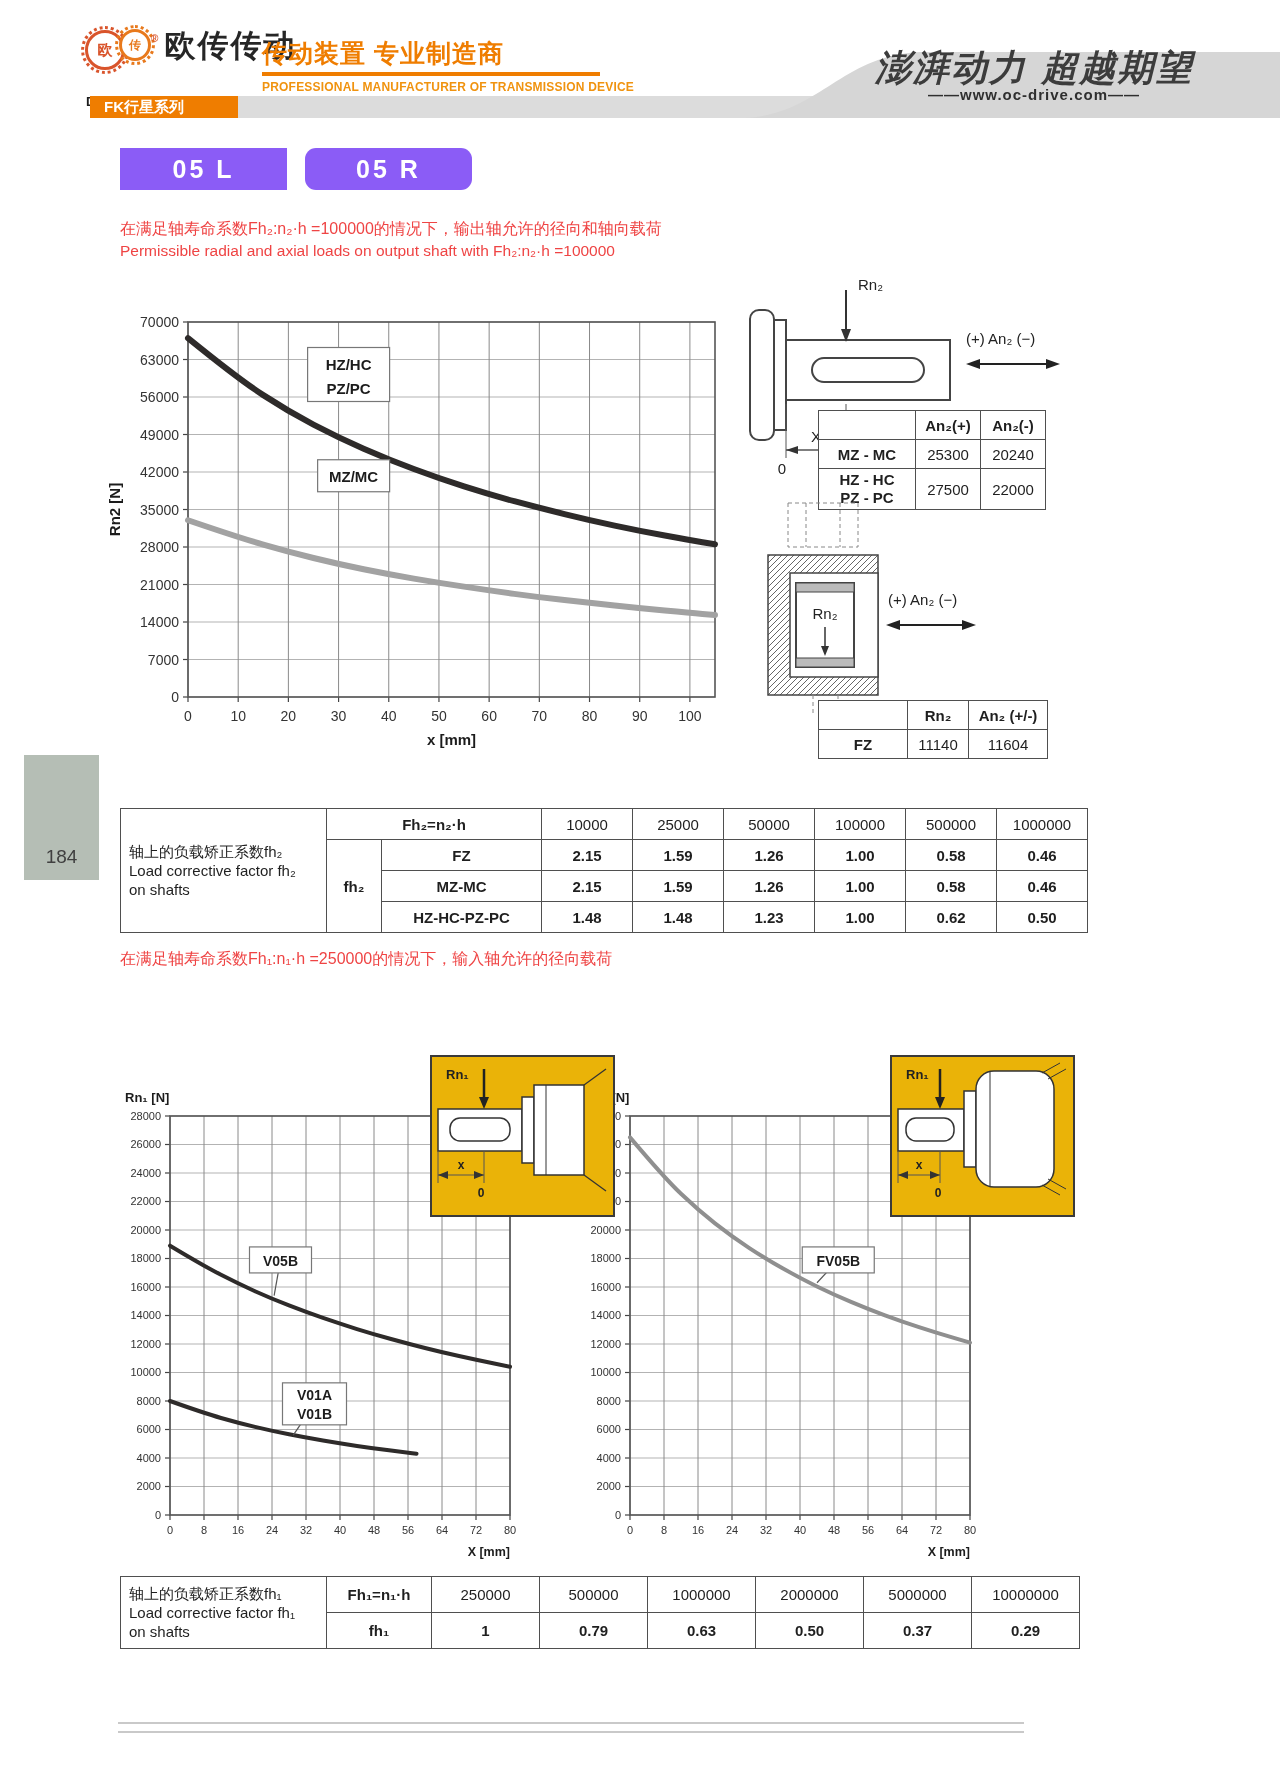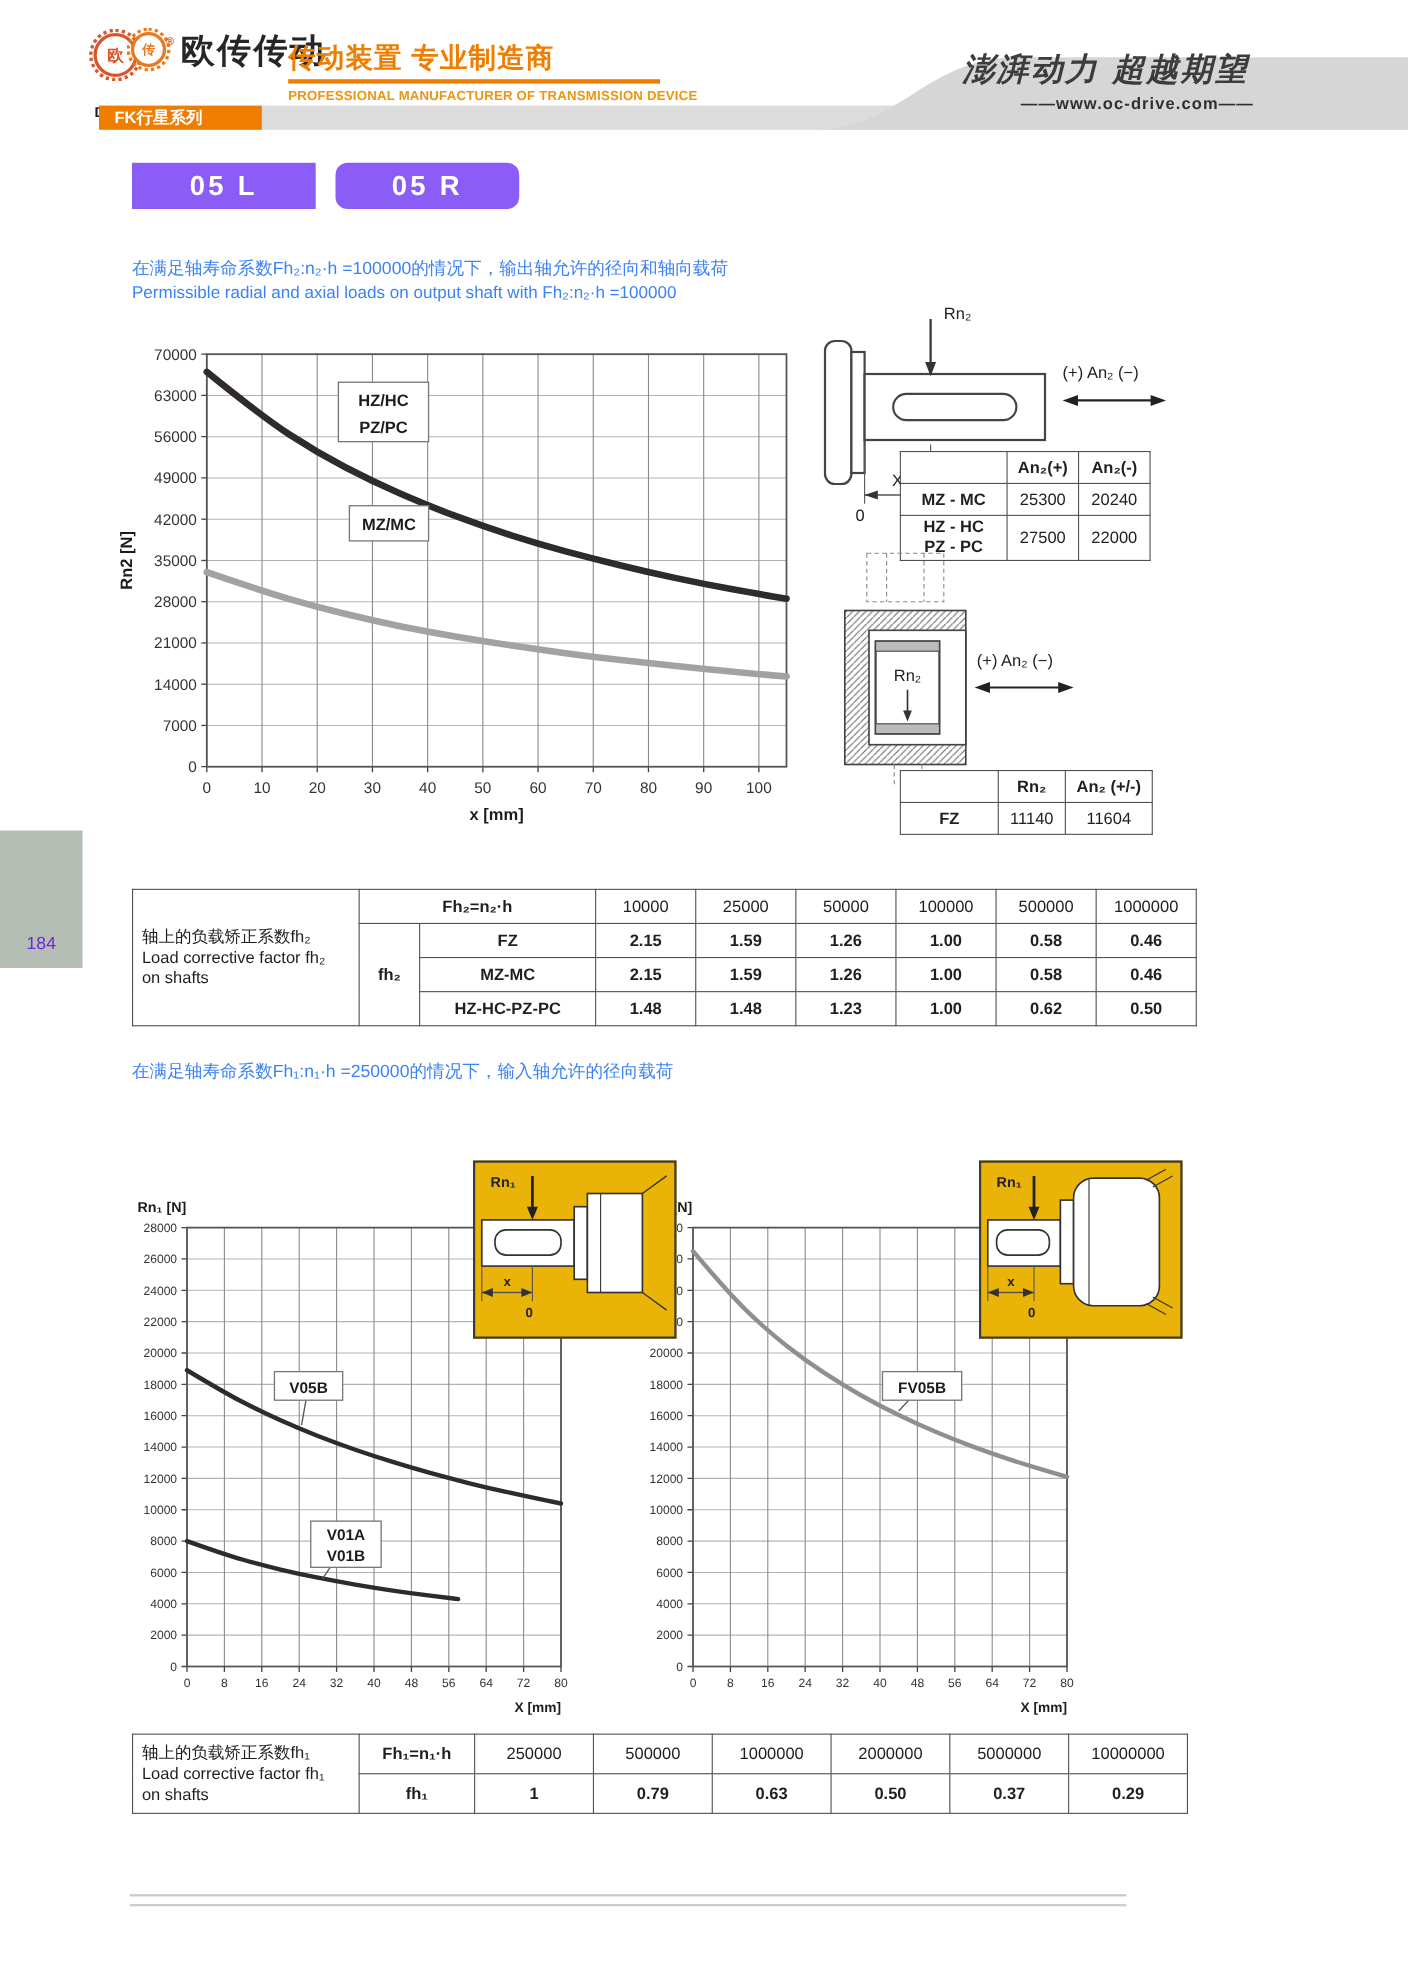--- a/index.html
+++ b/index.html
@@ -13,43 +13,43 @@
         outline:3px dotted #d9542b;outline-offset:1px;display:flex;align-items:center;justify-content:center;
         color:#d9542b;font-weight:bold;font-size:15px;background:#fff;box-sizing:border-box;}
   .gear.small{width:32px;height:32px;font-size:12px;border-color:#e8791c;outline-color:#e8791c;color:#e8791c;}
   .logo-cn{font-size:31px;font-weight:bold;color:#262626;letter-spacing:2px;line-height:1;}
   .logo-en{font-size:13px;font-weight:bold;color:#1d1d1d;letter-spacing:4.6px;margin-top:6px;}
   .reg{font-size:10px;color:#d9542b;font-weight:bold;}
   .slogan-cn{font-size:25px;font-weight:bold;color:#ef7d00;letter-spacing:1px;line-height:1.1;}
   .slogan-rule{height:4px;background:#ef7d00;width:338px;margin-top:4px;}
   .slogan-en{font-size:12px;font-weight:bold;color:#f0930f;margin-top:4px;letter-spacing:0.2px;}
   .tagline{font-family:"DejaVu Serif","Liberation Serif",serif;font-style:italic;font-weight:bold;
-           font-size:29px;color:#3c3c3c;letter-spacing:2px;}
+           font-size:36px;color:#3c3c3c;letter-spacing:2px;}
   .website{font-size:15px;font-weight:bold;color:#2f2f2f;letter-spacing:1px;}
   .series-banner{background:#ef7d00;color:#fff;font-size:15px;font-weight:bold;
                  display:flex;align-items:center;padding-left:14px;box-sizing:border-box;}
   .band{background:#dcdcdc;}
 
   .model-btn{background:#8b5cf6;color:#fff;font-size:25px;font-weight:bold;letter-spacing:3px;
              display:flex;align-items:center;justify-content:center;}
-  .desc{font-size:16px;color:#3b82f6;line-height:22px;margin-top:16px;}
+  .desc{font-size:16px;color:#ef4444;line-height:22px;}
   .desc .en{font-size:15.5px;}
 
   table{border-collapse:collapse;}
   td{border:1.5px solid #4f4f4f;text-align:center;font-size:15px;color:#1f1f1f;padding:2px 4px;background:#fff;}
   td.hd{font-weight:bold;}
   td.lbl{font-weight:bold;}
   td.side{text-align:left;padding-left:8px;font-weight:normal;font-size:15px;line-height:19px;}
   td.val{font-weight:bold;}
   .mini td{height:24px;}
   .lbl .l2{line-height:19px;}
   .lbl div:empty{display:none;}
 
   .pagebox{background:#b5beb5;display:flex;align-items:flex-end;justify-content:center;
-           color:#6d28d9;font-size:16px;padding-bottom:12px;box-sizing:border-box;}
+           color:#404040;font-size:19px;padding-bottom:12px;box-sizing:border-box;margin-left:24px;}
   .inset{background:#eab308;border:2px solid #3a3a3a;box-sizing:border-box;}
   .footline{background:#c9c9c9;height:2px;}
 </style>
 </head>
 <body>
 
 <div class="page">
 
   <div class="abs" style="left:85px;top:30px;display:flex;align-items:flex-start;">
     <div style="display:flex;align-items:center;">

